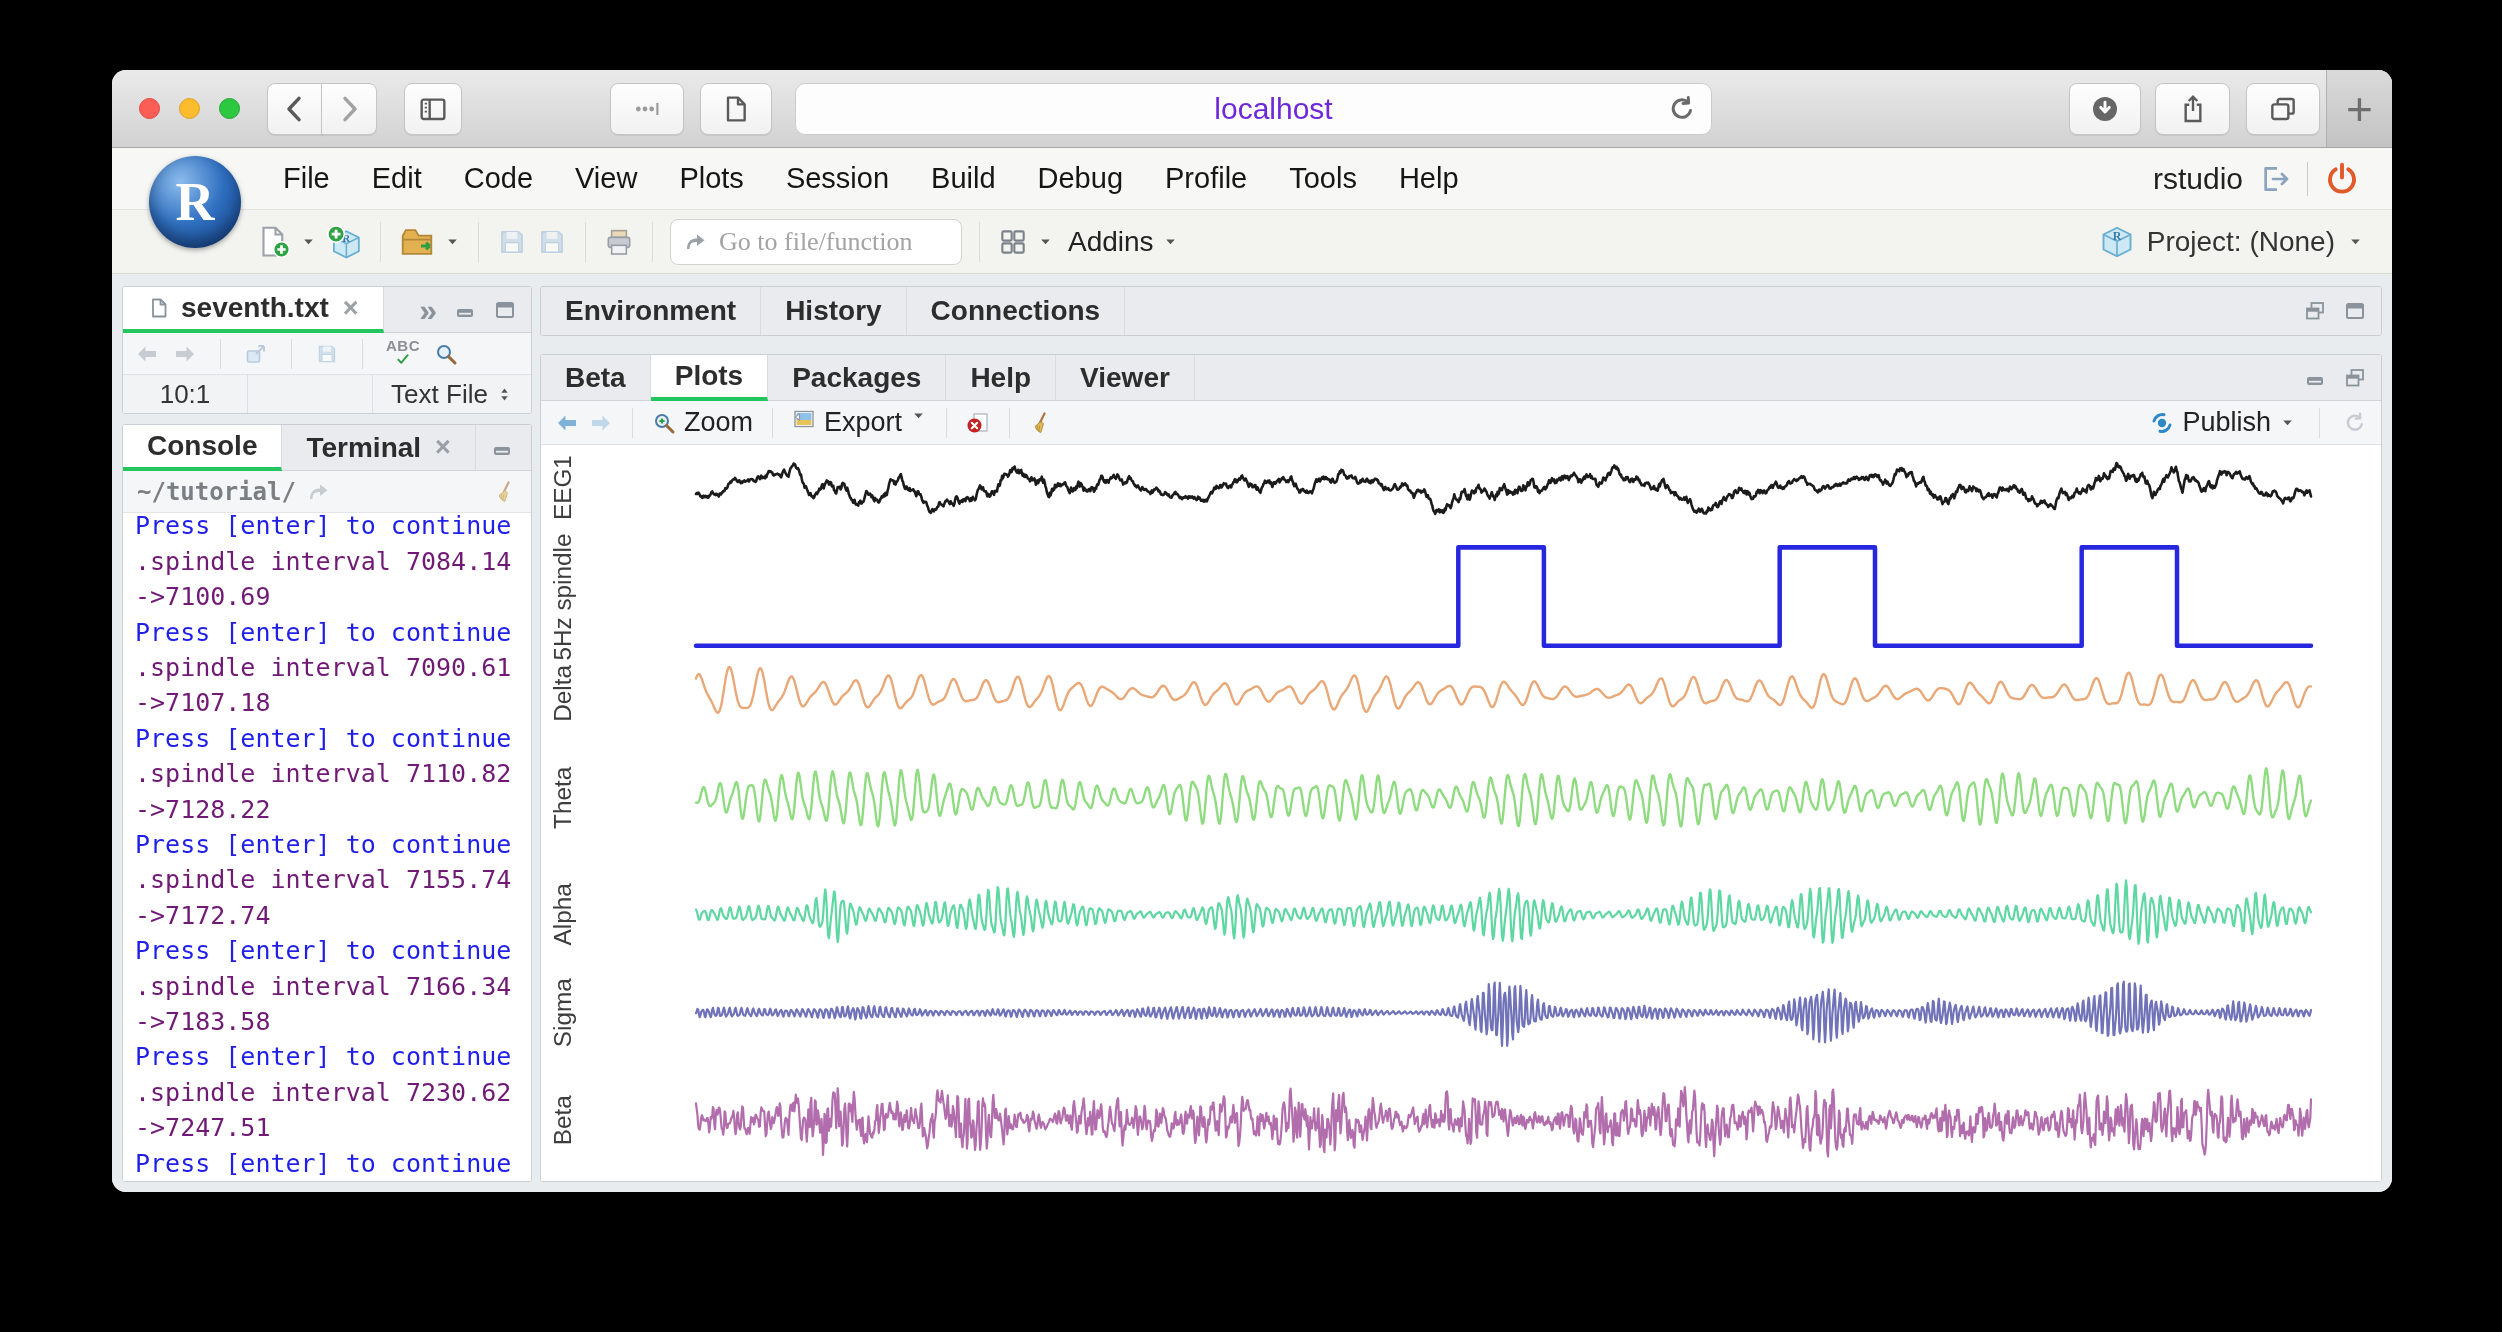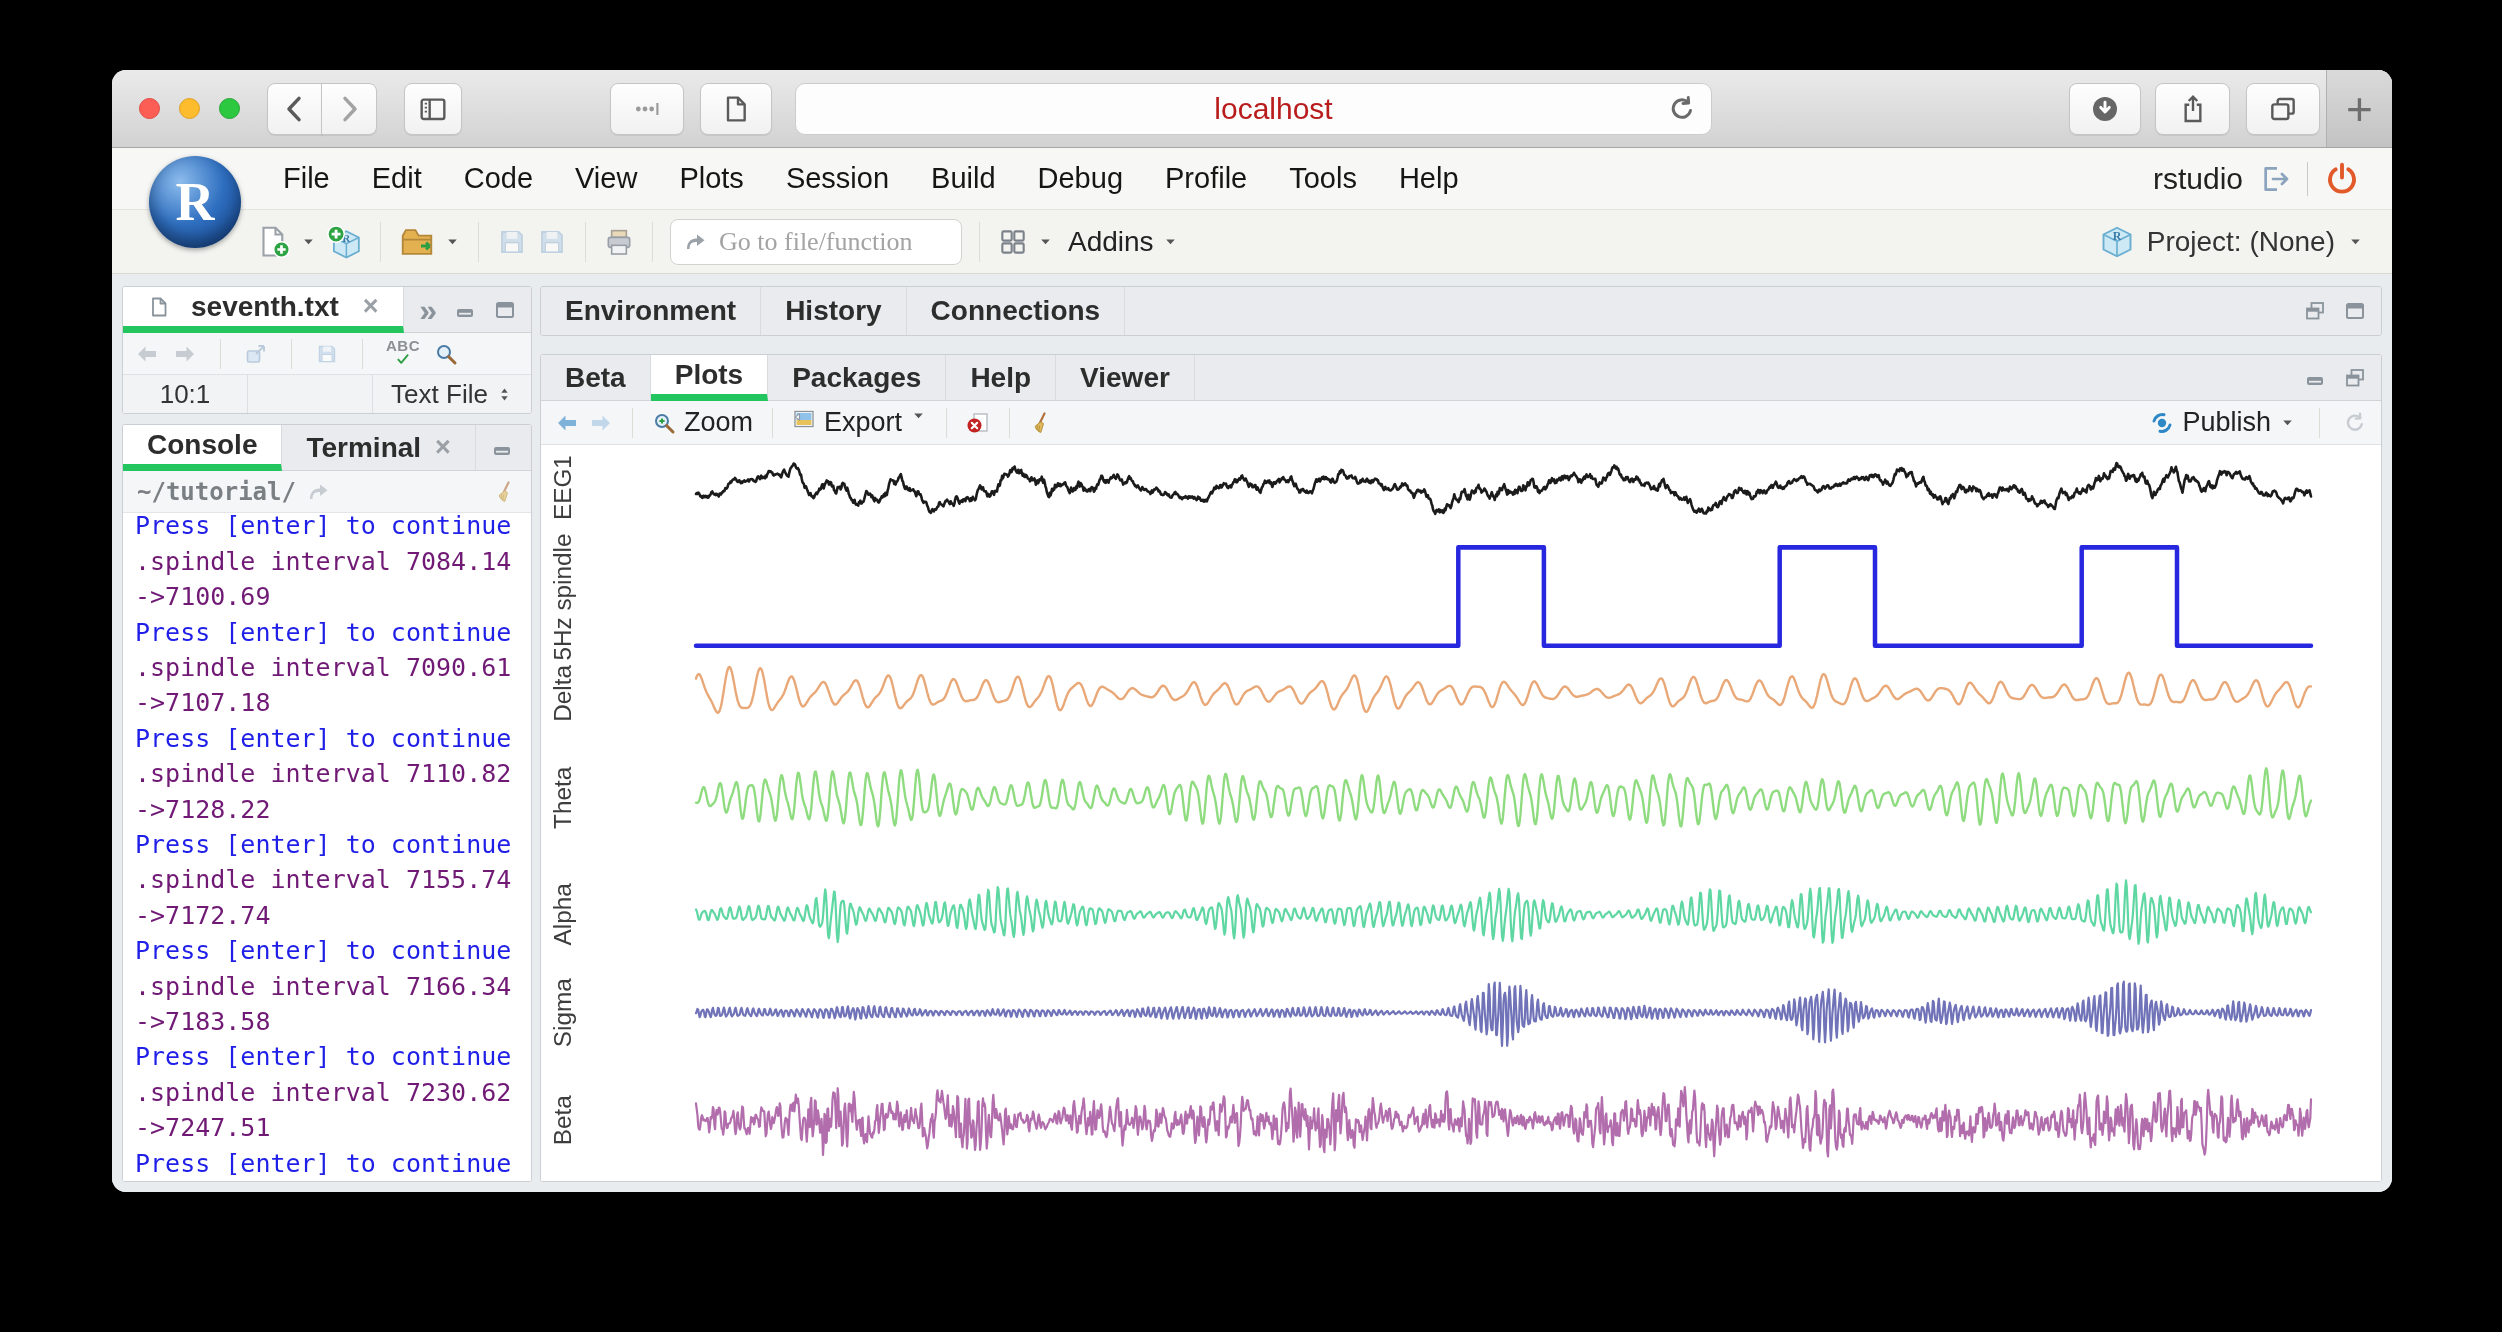--- a/index.html
+++ b/index.html
@@ -16,21 +16,21 @@
   .light.red{background:#fc5e56;border:1px solid #e0483f;}
   .light.yellow{background:#fdbb2e;border:1px solid #dfa023;}
   .light.green{background:#2bc840;border:1px solid #23a532;}
   .tbtn{position:absolute;top:13px;height:52px;background:linear-gradient(#fefefe,#f1f1f1);
     border:1px solid #c5c5c5;border-radius:8px;display:flex;align-items:center;justify-content:center;
     color:#5a5a5a;box-shadow:0 1px 1px rgba(0,0,0,.08);}
   .tbtn.grouped-l{border-radius:8px 0 0 8px;}
   .tbtn.grouped-r{border-radius:0 8px 8px 0;margin-left:-1px;color:#a3a3a3;}
   .urlfield{position:absolute;left:683px;top:13px;width:917px;height:52px;background:#fdfdfd;
     border:1px solid #cccccc;border-radius:10px;display:flex;align-items:center;justify-content:center;
-    font-size:30px;color:#b91c1c;padding-left:40px;}
+    font-size:30px;color:#6d28d9;padding-left:40px;}
   .url-reload{position:absolute;right:14px;top:10px;width:30px;height:30px;color:#6a6a6a;}
   .plusstrip{position:absolute;right:0;top:0;bottom:0;width:66px;background:linear-gradient(#dadada,#c3c3c3);
     border-left:1px solid #b0b0b0;display:flex;align-items:center;justify-content:center;
     font-size:46px;color:#6e6e6e;font-weight:300;}
 
   
   .menubar{position:relative;height:62px;background:#f7f7f5;border-bottom:1px solid #e3e3df;
     display:flex;align-items:center;}
   .logo{position:absolute;left:37px;top:8px;width:92px;height:92px;border-radius:50%;z-index:6;
     background:radial-gradient(circle at 34% 28%,#8cbcec,#2f6fc0 48%,#113e85);
@@ -57,21 +57,21 @@
   .panes{position:absolute;top:204px;bottom:0;left:0;right:0;display:flex;gap:8px;
     padding:12px 10px 10px;background:#e9ecef;}
   .col-left{width:410px;display:flex;flex-direction:column;gap:10px;flex:none;}
   .col-right{flex:1;display:flex;flex-direction:column;gap:18px;min-width:0;}
   .pane{background:#fff;border:1px solid #c9cfd4;border-radius:3px;overflow:hidden;
     display:flex;flex-direction:column;}
   .tabstrip{background:#e9ebee;border-bottom:1px solid #cfd4d8;display:flex;align-items:stretch;
     height:46px;flex:none;font-size:28px;font-weight:bold;color:#2d2d2d;}
   .tabs-holder{display:flex;align-items:stretch;}
   .tab{display:flex;align-items:center;padding:0 24px;border-right:1px solid #d9dcdf;gap:10px;white-space:nowrap;}
-  .tab.active{background:#fff;border-bottom:7px solid #22c55e;margin-bottom:-1px;gap:20px;}
+  .tab.active{background:#fff;border-bottom:4px solid #22c55e;margin-bottom:-1px;}
   .tab-x{color:#9aa0a6;font-weight:bold;font-size:27px;margin-left:4px;}
   .strip-right{margin-left:auto;display:flex;align-items:center;gap:16px;padding:0 14px;color:#8a939b;}
   .chevdbl{font-size:32px;color:#8a939b;font-weight:bold;line-height:1;}
 
   .source-pane{height:128px;flex:none;}
   .src-toolbar{height:42px;background:#f5f6f7;border-bottom:1px solid #dfe2e5;display:flex;
     align-items:center;padding:0 12px;gap:14px;flex:none;}
   .src-status{height:38px;background:#f2f3f4;display:flex;align-items:center;font-size:26px;
     color:#333;flex:1;}
   .st-cell{height:100%;display:flex;align-items:center;justify-content:center;border-right:1px solid #dcdfe2;}

